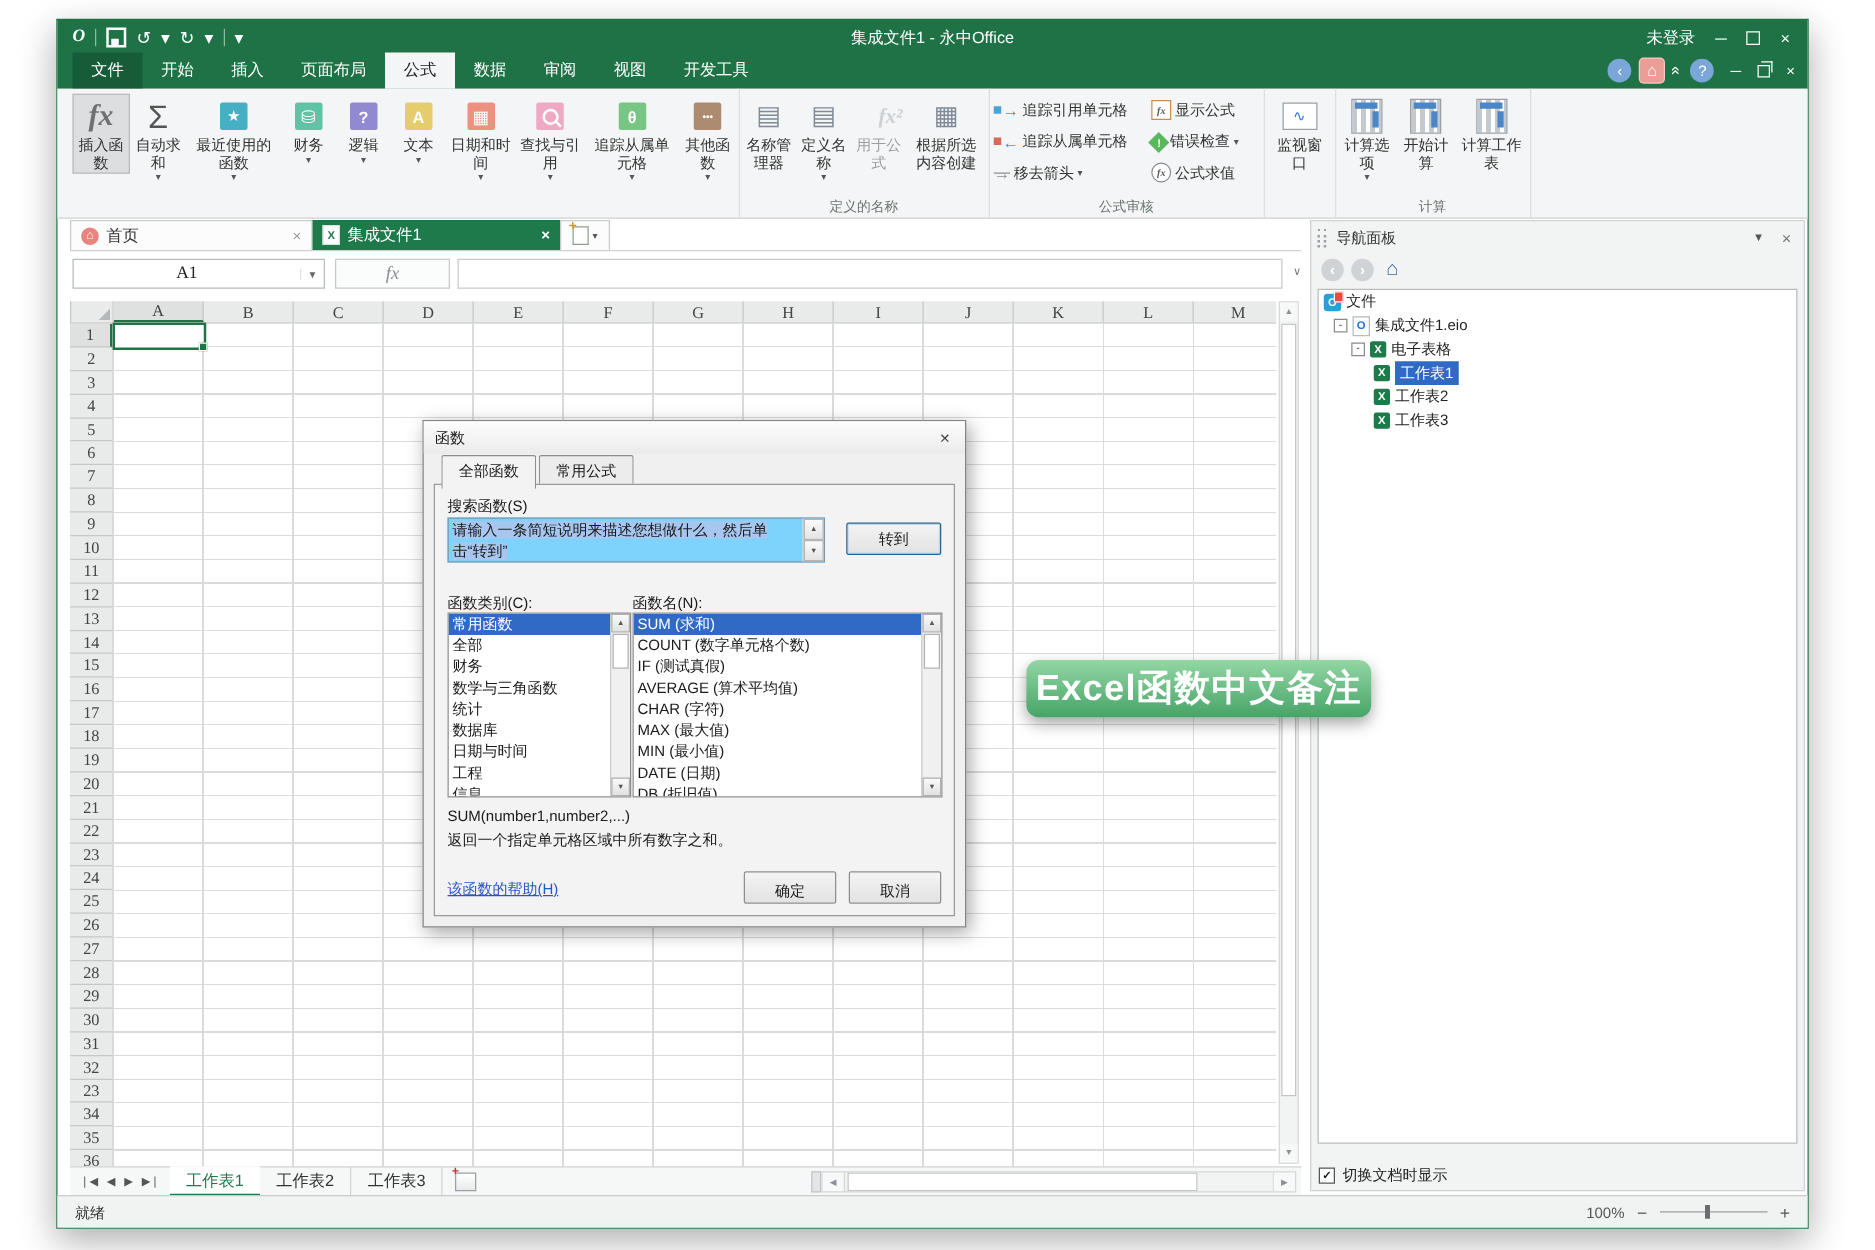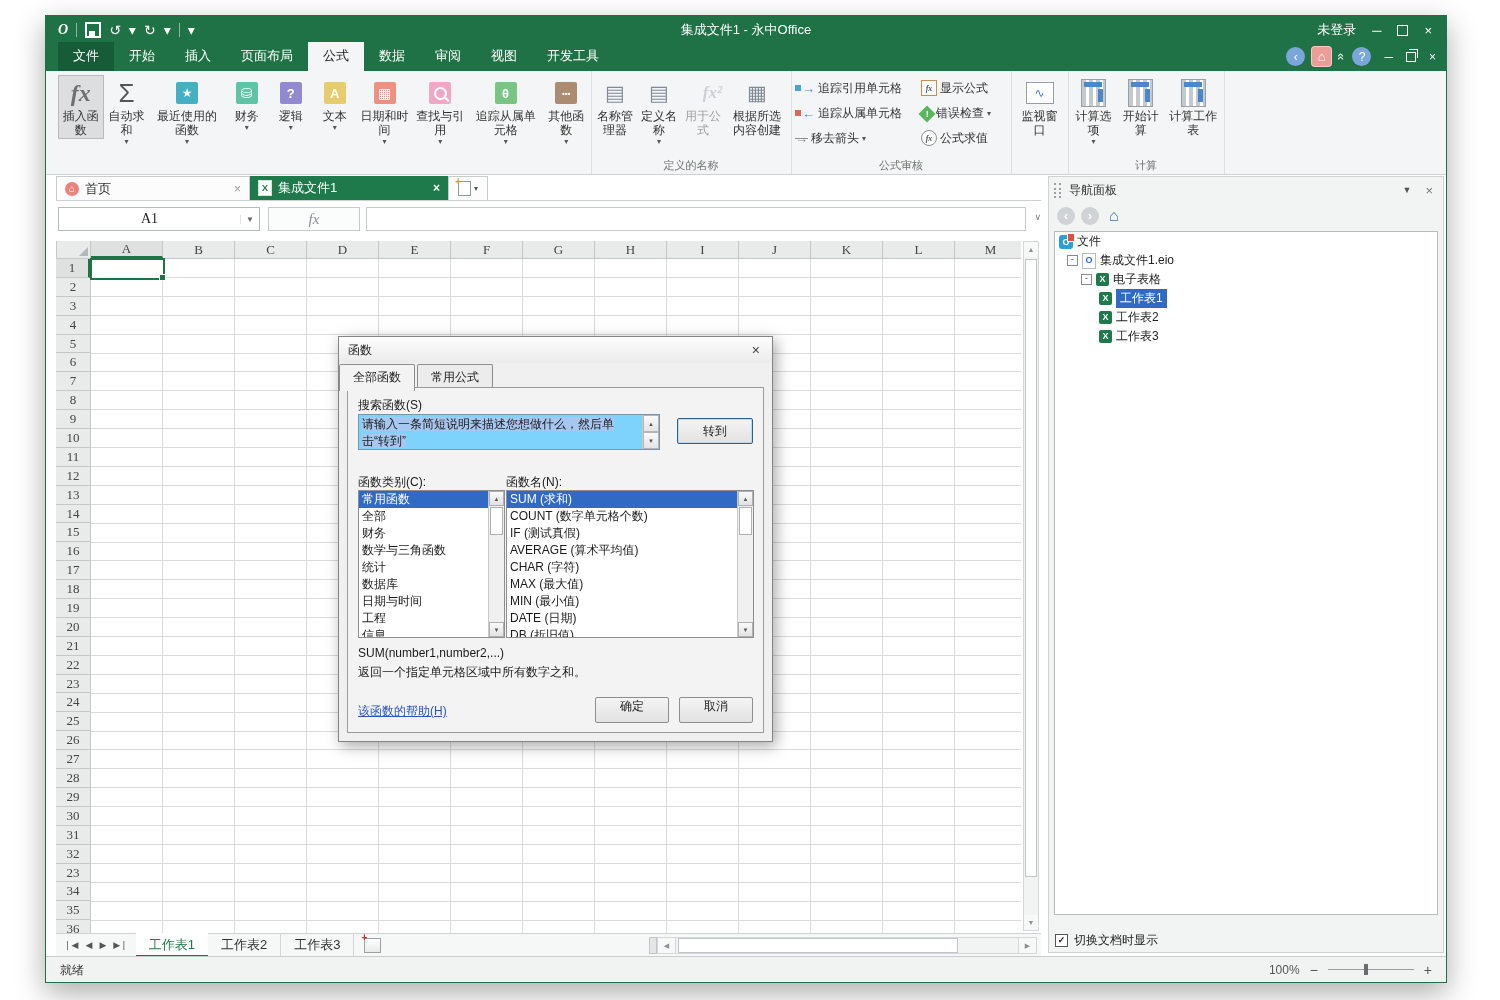--- a/index.html
+++ b/index.html
@@ -145,21 +145,21 @@
   .xic{width:13px;height:13px;border-radius:2px;background:#1e7a4b;color:#fff;font:bold 9px/13px "Liberation Sans",sans-serif;text-align:center;flex:0 0 13px;}
   .tsel{background:#316ac5;color:#fff;padding:1px 4px;}
   .npopts{position:absolute;left:6px;bottom:3px;right:6px;font-size:12px;color:#222;}
   .optrow{display:flex;align-items:center;gap:6px;height:16px;margin-bottom:1px;}
   .cb{width:11px;height:11px;border:1px solid #555;background:#fff;font:bold 9px/11px "Liberation Sans",sans-serif;text-align:center;color:#111;flex:0 0 11px;}
   
   .dialog{position:absolute;left:292px;top:320px;width:433px;height:404px;background:#f0f0f0;border:1px solid #848484;box-shadow:3px 4px 14px rgba(0,0,0,.35);z-index:30;font-size:12px;color:#1a1a1a;}
   .dlghead{height:26px;display:flex;align-items:center;background:linear-gradient(#fdfdfd,#ebebeb);}
   .dlghead .t{padding-left:9px;}
   .dlghead .x{margin-left:auto;padding-right:12px;color:#444;font-size:14px;}
-  .dtabs{position:absolute;left:0;top:27px;display:flex;}
+  .dtabs{position:absolute;left:14px;top:27px;display:flex;}
   .dtab{padding:4px 13px;border:1px solid #8e8e8e;border-bottom:none;background:#ececec;margin-right:2px;border-radius:2px 2px 0 0;}
   .dtab.active{background:#f3f3f3;position:relative;z-index:3;padding-bottom:5px;margin-bottom:-1px;}
   .dpage{position:absolute;left:8px;right:8px;top:50px;bottom:8px;border:1px solid #9a9a9a;background:#f3f3f3;z-index:2;}
   .slabel{position:absolute;left:10px;top:9px;}
   .sbox{position:absolute;left:10px;top:26px;width:302px;height:36px;border:1px solid #7a96ab;background:#7dd3fc;line-height:17px;padding:1px 18px 0 3px;box-sizing:border-box;}
   .sbox .hl{background:#a8c7f0;}
   .ssb{position:absolute;right:0;top:0;bottom:0;width:16px;border-left:1px solid #c9c9c9;background:#f0f0f0;}
   .ssb div{height:17px;border:1px solid #b5b5b5;background:linear-gradient(#fafafa,#e4e4e4);font-size:6px;color:#555;text-align:center;line-height:16px;box-sizing:border-box;}
   .gobtn{position:absolute;right:10px;top:30px;width:74px;height:24px;border:1px solid #2c628b;border-radius:2px;background:linear-gradient(#f4f4f4,#e2e2e2);box-shadow:inset 0 0 0 1px #bcd9ee;display:flex;align-items:center;justify-content:center;}
   .catlabel{position:absolute;left:10px;top:86px;}
@@ -169,21 +169,21 @@
   .lbox.fn{left:158px;width:248px;}
   .litem{height:17px;line-height:17px;padding-left:3px;white-space:nowrap;}
   .litem.sel{background:#316ac5;color:#fff;}
   .lsb{position:absolute;right:0;top:0;bottom:0;width:15px;background:#f0f0f0;border-left:1px solid #c9c9c9;}
   .lsa{height:15px;border:1px solid #b0b0b0;background:linear-gradient(#fafafa,#e2e2e2);font-size:6px;color:#555;text-align:center;line-height:14px;box-sizing:border-box;}
   .lsa.bot{position:absolute;bottom:0;left:0;right:0;}
   .lsthumb{position:absolute;left:1px;right:1px;top:16px;height:26px;background:#fff;border:1px solid #b0b0b0;}
   .dsig{position:absolute;left:10px;top:258px;}
   .ddesc{position:absolute;left:10px;top:276px;}
   .dhelp{position:absolute;left:10px;bottom:12px;color:#2a55c4;text-decoration:underline;}
-  .dbtn{position:absolute;bottom:9px;width:72px;height:24px;border:1px solid #8e8e8e;border-radius:2px;background:linear-gradient(#f4f4f4,#e2e2e2);display:flex;align-items:flex-start;justify-content:center;}
+  .dbtn{position:absolute;bottom:9px;width:72px;height:24px;border:1px solid #8e8e8e;border-radius:2px;background:linear-gradient(#f4f4f4,#e2e2e2);display:flex;align-items:flex-end;justify-content:center;}
   .dbtn.ok{right:94px;}
   .dbtn.cancel{right:10px;}
   
   .watermark{position:absolute;left:775px;top:512px;width:276px;height:46px;z-index:40;border-radius:10px;
     background:linear-gradient(#93d6a4,#46a467);box-shadow:0 5px 12px rgba(0,0,0,.35);
     display:flex;align-items:center;justify-content:center;color:#fff;font-size:29px;font-weight:bold;letter-spacing:1px;}
 </style>
 </head>
 <body>
 
@@ -648,14 +648,15 @@
       <a class="dhelp">该函数的帮助(H)</a>
       <div class="dbtn ok">
           <span>确定</span>
         </div>
       <div class="dbtn cancel">
           <span>取消</span>
         </div>
     </div>
   </div>
 
+  <div class="watermark">Excel函数中文备注</div>
 
 </div>
 
 </body></html>

